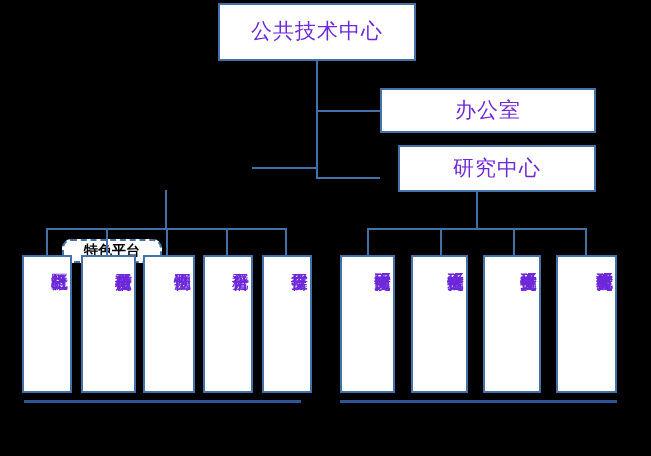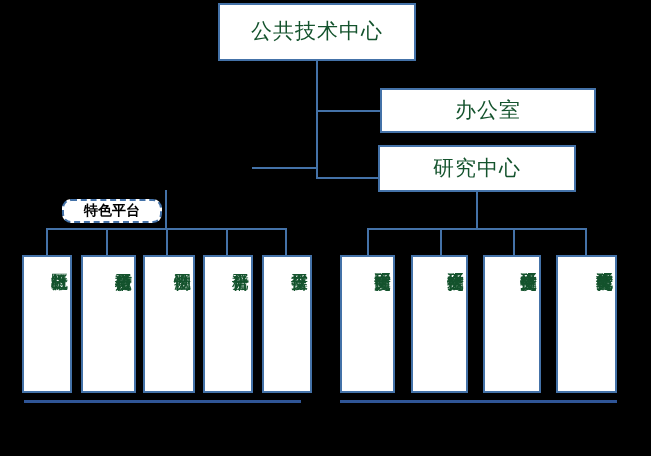--- a/index.html
+++ b/index.html
@@ -15,21 +15,21 @@
     overflow: hidden;
     font-family: "DejaVu Sans", "Liberation Sans", sans-serif;
   }
 
   
   .node {
     position: absolute;
     background: #ffffff;
     border: 2px solid #4472a8;
     box-sizing: border-box;
-    color: #14532d;
+    color: #6d28d9;
     display: flex;
     align-items: center;
     justify-content: center;
     text-align: center;
   }
   .node.h {
     font-size: 21px;
     letter-spacing: 1px;
     line-height: 1.1;
   }
@@ -57,20 +57,21 @@
     border: 2px dashed #4472a8;
     border-radius: 9px;
     box-sizing: border-box;
     display: flex;
     align-items: center;
     justify-content: center;
     font-size: 14px;
     font-weight: bold;
     color: #000000;
     letter-spacing: 0px;
+    margin-top: 40px;
   }
 
   
   .conn {
     position: absolute;
     background: #4472a8;
   }
   .conn.vline { width: 2px; }
   .conn.hline { height: 2px; }
   .baseline {
@@ -94,21 +95,21 @@
 
   <div class="conn hline" style="left:316px; top:177px; width:64px; height:2px;"></div>
 
   <div class="conn hline" style="left:252px; top:167px; width:66px; height:2px;"></div>
 
   <div class="node h" style="left:380px; top:88px; width:216px; height:45px;">
     <span>办公室</span>
   </div>
 
 
-  <div class="node h" style="left:378px; top:145px; width:198px; height:47px;">
+  <div class="node h" style="left:398px; top:145px; width:198px; height:47px;">
     <span>研究中心</span>
   </div>
 
   <div class="badge" style="left:62px; top:199px; width:100px; height:24px;">
     <span>特色平台</span>
   </div>
 
   <div class="conn vline" style="left:165px; top:190px; width:2px; height:38px;"></div>
   <div class="conn hline" style="left:46px; top:228px; width:240px; height:2px;"></div>
 

